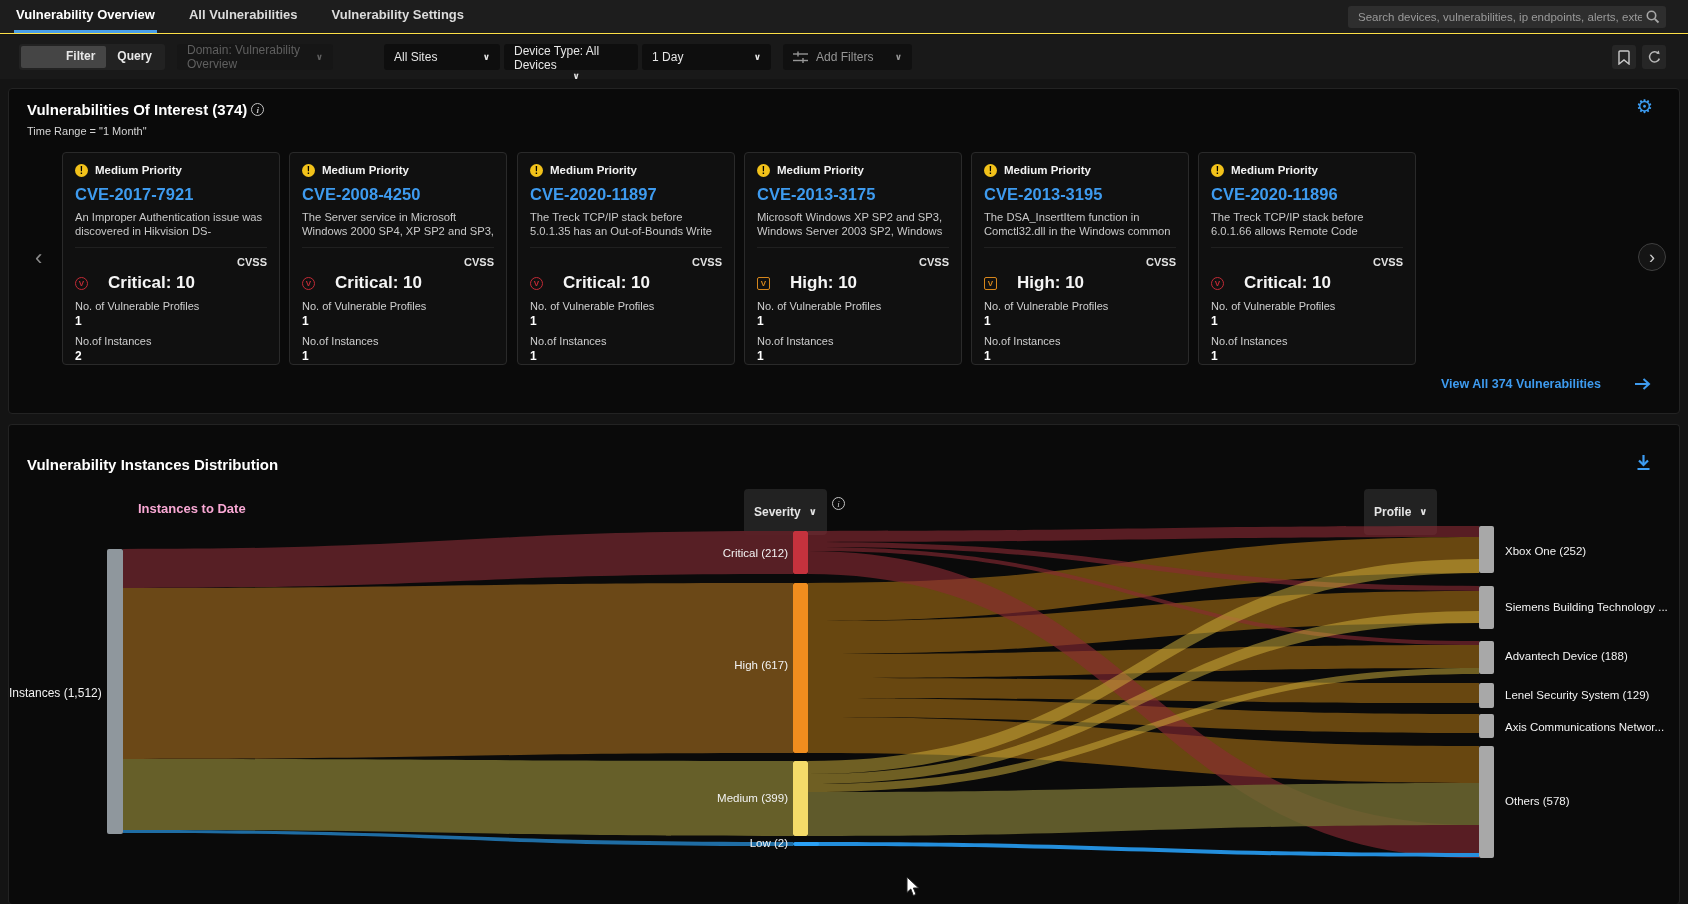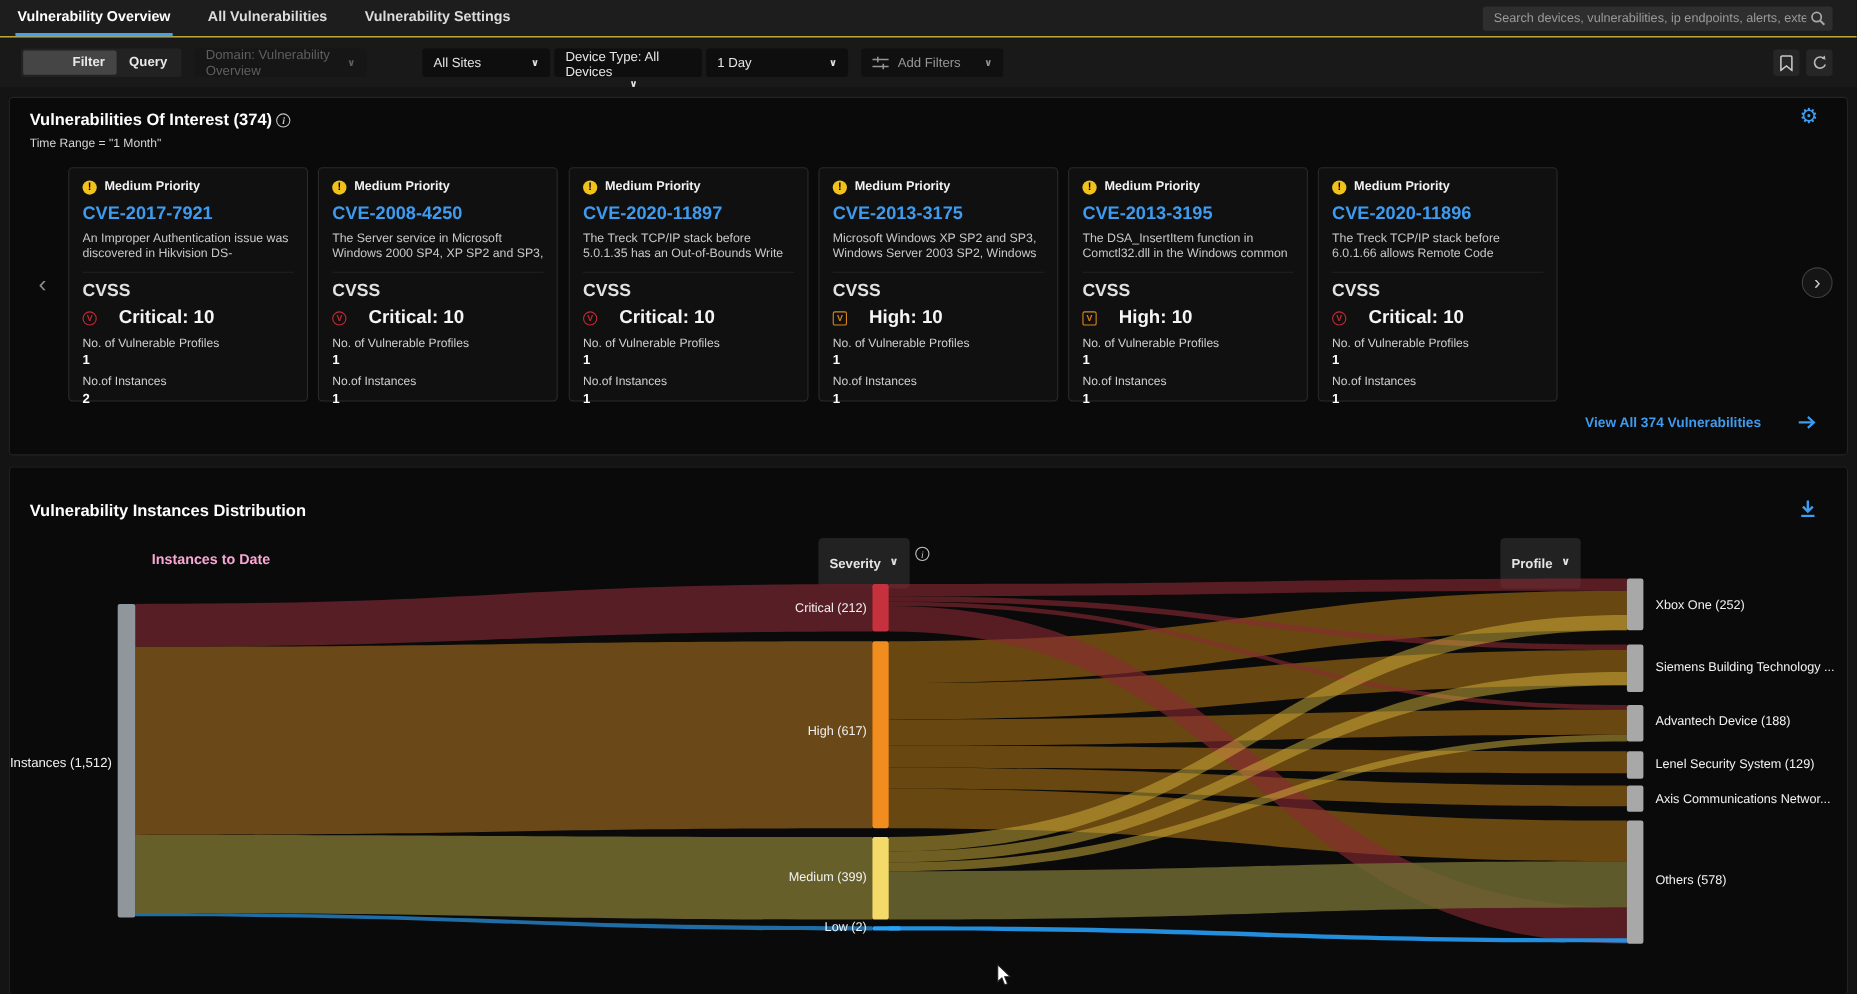--- a/index.html
+++ b/index.html
@@ -85,21 +85,21 @@
   .prio-row { display:flex; align-items:flex-start; }
   .prio-icon {
     width:13px; height:13px; border-radius:50%; background:#f2c21a; color:#000;
     font-size:10px; font-weight:bold; display:inline-flex; align-items:center; justify-content:center; margin-right:7px;
   }
   .prio-icon::after { content:"!"; }
   .prio-label { font-size:11.5px; font-weight:bold; color:#f2f2f2; }
   .cve-link { display:block; margin-top:8px; font-size:16.5px; font-weight:bold; color:#3e9bef; cursor:pointer; text-decoration:none; }
   .card-desc { margin-top:6px; font-size:11.2px; line-height:14px; color:#c9c9c9; height:28px; overflow:hidden; }
   .card-div { margin-top:9px; border-top:1px solid #202020; }
-  .cvss-label { margin-top:8px; font-size:16px; font-weight:bold; color:#e2e2e2; }
+  .cvss-label { margin-top:8px; font-size:11px; font-weight:bold; color:#e2e2e2;text-align:right; }
   .sev-row { margin-top:5px; display:flex; align-items:center; }
   .sev-icon {
     width:13px; height:13px; font-size:8px; font-weight:bold;
     display:inline-flex; align-items:center; justify-content:center; margin-right:6px;
   }
   .sev-icon::after { content:"V"; }
   .sev-icon.critical { border:1.5px solid #c22a35; border-radius:50%; color:#c22a35; }
   .sev-icon.high { border:1.5px solid #d6861c; border-radius:2px; color:#d6861c; }
   .sev-text { font-size:17px; font-weight:bold; color:#f5f5f5;margin-left:14px; }
   .fld-label { margin-top:7px; font-size:11px; color:#cfcfcf; }

